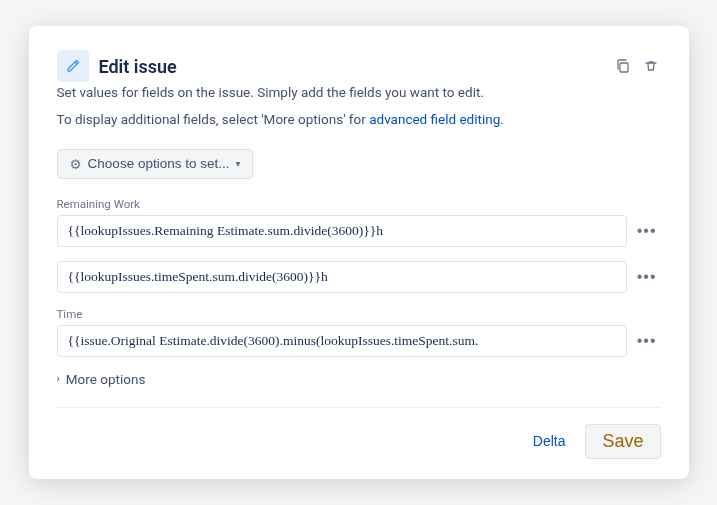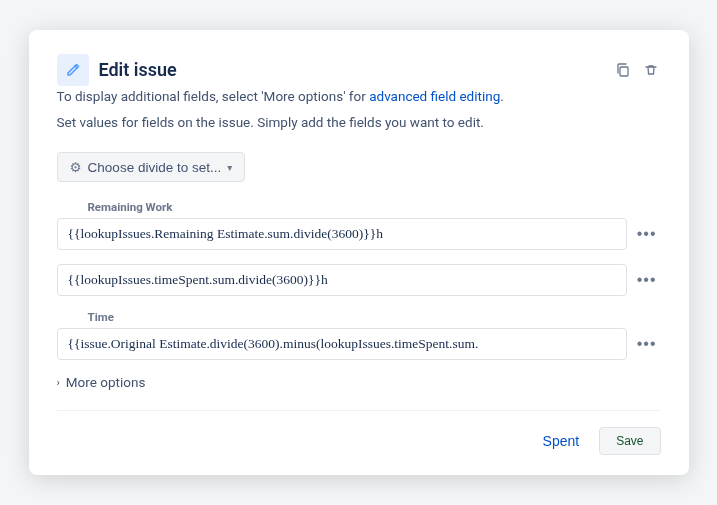--- a/index.html
+++ b/index.html
@@ -86,26 +86,25 @@
     }
     .chevron-down {
       font-size: 10px;
       color: #6b778c;
     }
     .field-group {
       margin-bottom: 14px;
     }
     .field-label {
       font-size: 11.5px;
-      font-weight: 700;
+      font-weight: 400;
       color: #6b778c;
       margin-bottom: 4px;
       text-transform: none;
       letter-spacing: 0;
-      margin-left: 31px;
     }
     .field-row {
       display: flex;
       align-items: center;
       gap: 6px;
     }
     .field-input {
       flex: 1;
       border: 1px solid #dfe1e6;
       border-radius: 4px;
@@ -158,22 +157,22 @@
       border: none;
       color: #0052cc;
       font-size: 14px;
       cursor: pointer;
       padding: 6px 12px;
       border-radius: 4px;
     }
     .btn-save {
       background: #f4f5f7;
       border: 1px solid #dfe1e6;
-      color: #14532d;
-      font-size: 12px;
+      color: #a16207;
+      font-size: 18px;
       cursor: not-allowed;
       padding: 6px 16px;
       border-radius: 4px;
     }
   </style>
 </head>
 <body>
 
 <div class="dialog">
   
@@ -194,29 +193,29 @@
       </button>
       <button class="header-icon-btn" title="Delete">
         <svg width="16" height="16" viewBox="0 0 16 16" fill="none">
           <path d="M3 5h10M6 5V4h4v1M5 5l.5 7h5L11 5" stroke="#6b778c" stroke-width="1.3" stroke-linecap="round" stroke-linejoin="round"></path>
         </svg>
       </button>
     </div>
   </div>
 
   
+  <p class="description">Set values for fields on the issue. Simply add the fields you want to edit.</p>
   <p class="description">
     <span>To display additional fields, select 'More options' for </span><a href="#">advanced field editing</a><span>.</span>
   </p>
-  <p class="description">Set values for fields on the issue. Simply add the fields you want to edit.</p>
 
   
   <button class="choose-fields-btn">
     <span class="gear-icon">⚙</span>
-    <span>Choose divide to set...</span>
+    <span>Choose options to set...</span>
     <span class="chevron-down">▾</span>
   </button>
 
   
   <div>
     <div class="field-group">
       <div class="field-label">Remaining Work</div>
       <div class="field-row">
         <input class="field-input" type="text" value="{{lookupIssues.Remaining Estimate.sum.divide(3600)}}h" style="">
         <button class="more-options-btn">
@@ -246,16 +245,16 @@
   </div>
 
   
   <div class="more-options-row">
     <span class="chevron-right">›</span>
     <span>More options</span>
   </div>
 
   
   <div class="dialog-footer">
-    <button class="btn-cancel">Spent</button>
+    <button class="btn-cancel">Delta</button>
     <button class="btn-save" disabled="">Save</button>
   </div>
 </div>
 
 </body></html>

